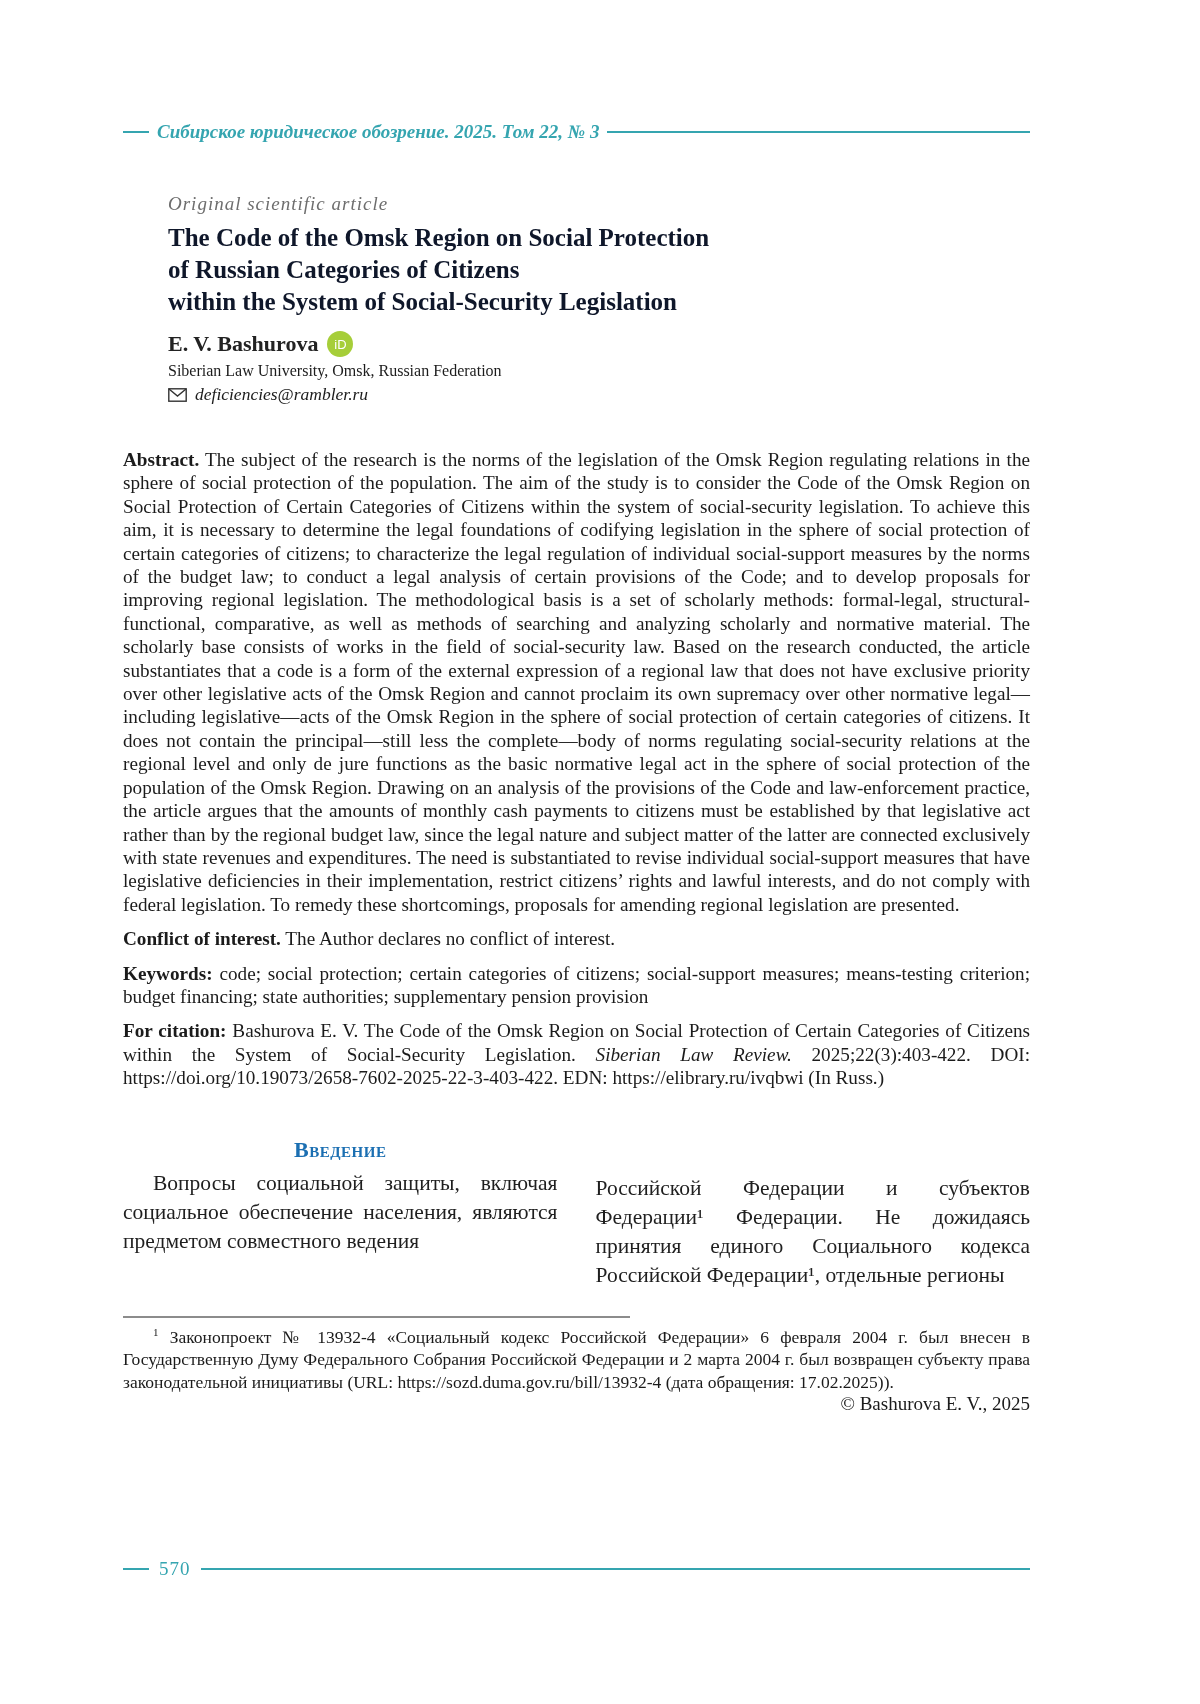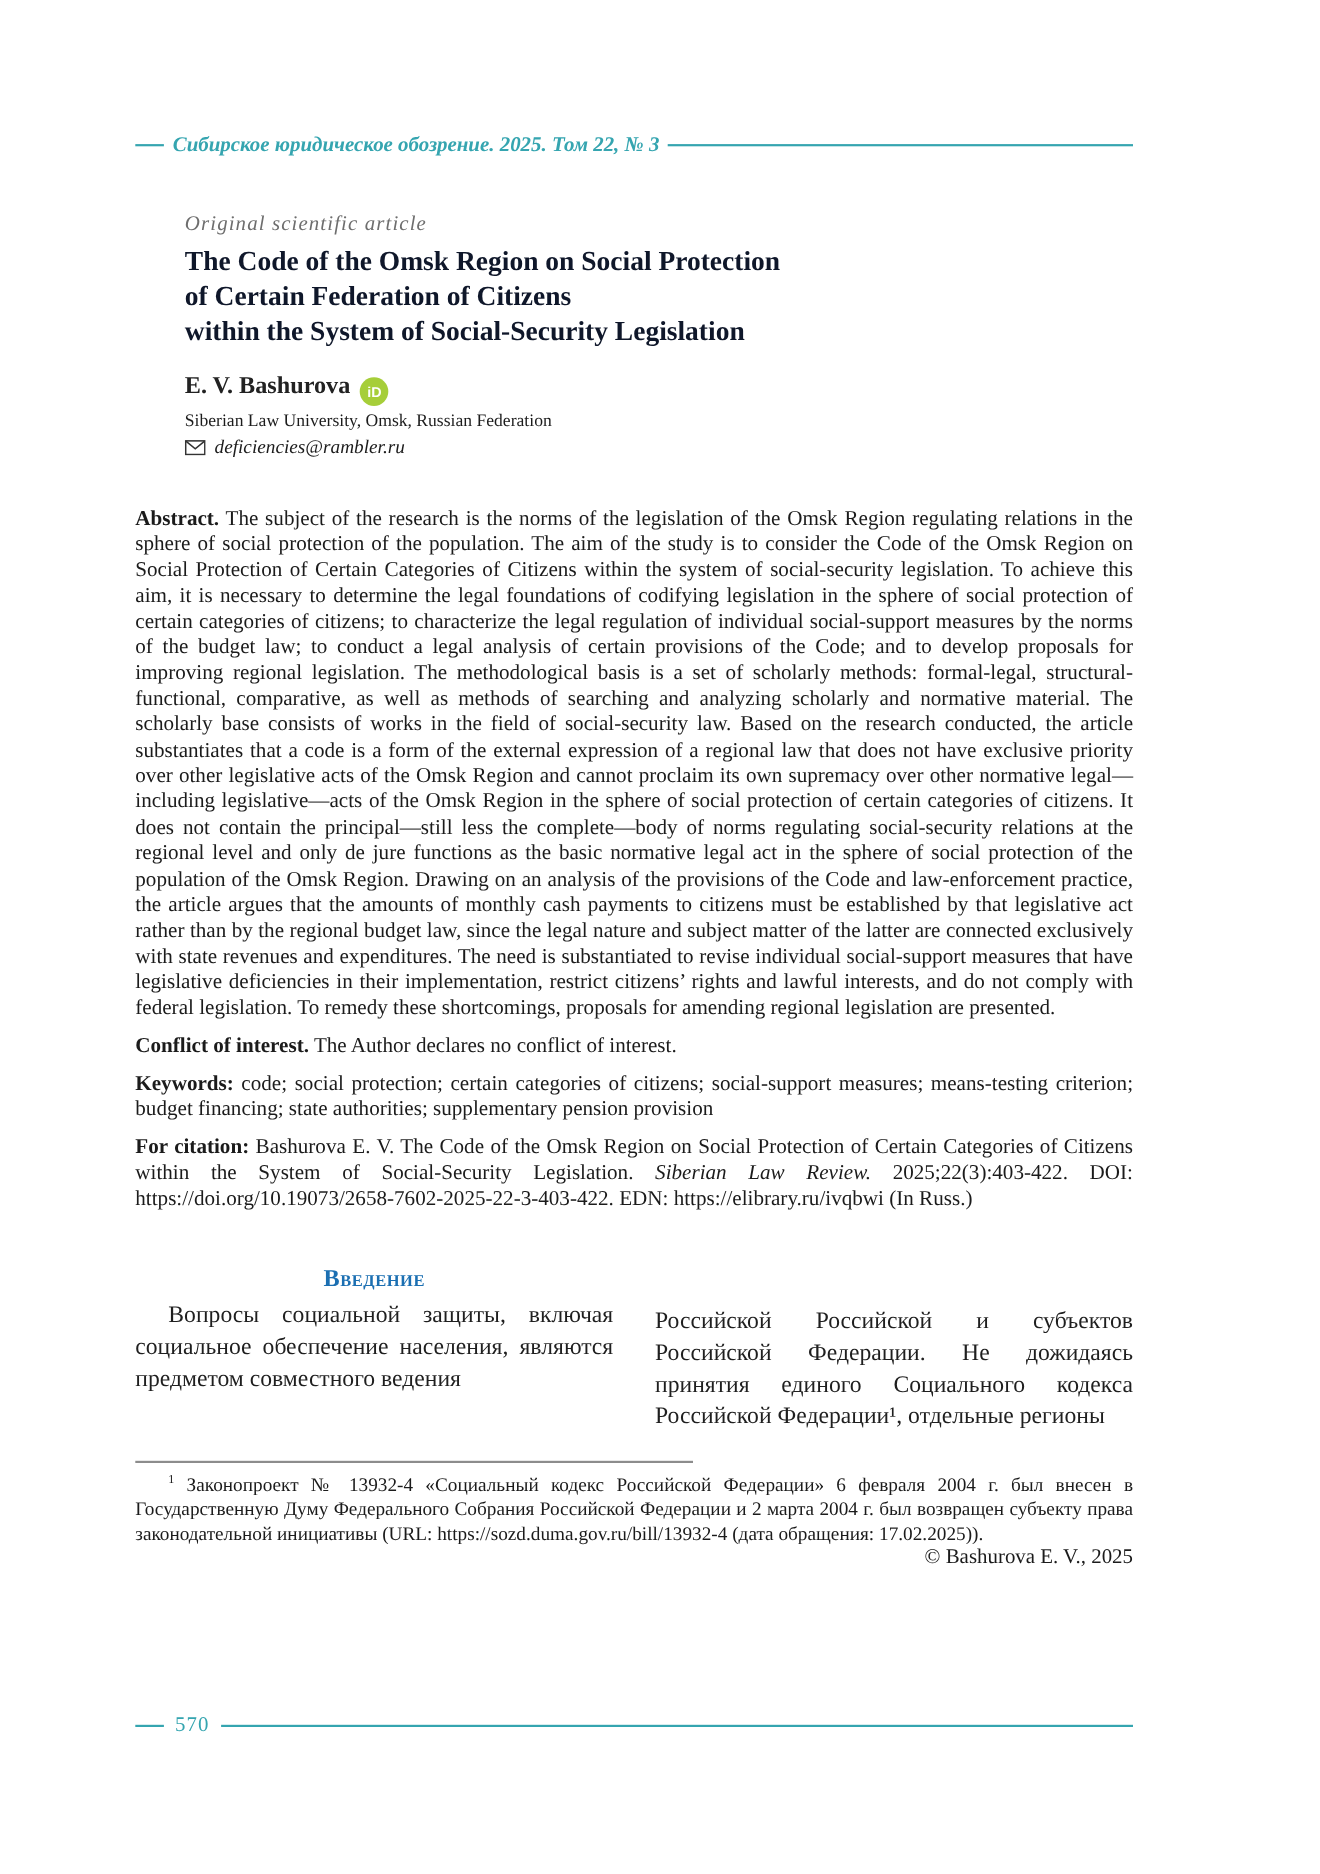--- a/index.html
+++ b/index.html
@@ -86,26 +86,25 @@
     color: #222;
   }
   .orcid-badge {
     width: 26px;
     height: 26px;
     border-radius: 50%;
     background: #a6ce39;
     color: #ffffff;
     font-family: "Liberation Sans", sans-serif;
     font-size: 13px;
-    font-weight: bold;
+    font-weight: normal;
     display: flex;
     align-items: center;
     justify-content: center;
     cursor: pointer;
-    margin-top: 12px;
   }
   .affiliation {
     margin-top: 5px;
     font-size: 16px;
   }
   .email-row {
     margin-top: 4px;
     display: flex;
     align-items: center;
     gap: 8px;
@@ -183,21 +182,21 @@
       <span class="hline short"></span>
       <span class="journal-title">Сибирское юридическое обозрение. 2025. Том 22, № 3</span>
       <span class="hline grow"></span>
     </div>
 
     <div class="title-block">
       <div class="article-type">Original scientific article</div>
 
       <div class="article-title">
         <div>The Code of the Omsk Region on Social Protection</div>
-        <div>of Certain Federation of Citizens</div>
+        <div>of Russian Categories of Citizens</div>
         <div>within the System of Social-Security Legislation</div>
       </div>
 
       <div class="author-row">
         <span class="author-name">E. V. Bashurova</span>
         <span class="orcid-badge">iD</span>
       </div>
 
       <div class="affiliation">Siberian Law University, Omsk, Russian Federation</div>
 
@@ -219,21 +218,21 @@
     <p class="meta-para keywords"><span class="meta-label">Keywords:</span><span> code; social protection; certain categories of citizens; social-support measures; means-testing criterion; budget financing; state authorities; supplementary pension provision</span></p>
 
     <p class="meta-para citation"><span class="meta-label">For citation:</span><span> Bashurova E. V. The Code of the Omsk Region on Social Protection of Certain Categories of Citizens within the System of Social-Security Legislation. </span><span class="italic">Siberian Law Review.</span><span> 2025;22(3):403-422. DOI: https://doi.org/10.19073/2658-7602-2025-22-3-403-422. EDN: https://elibrary.ru/ivqbwi (In Russ.)</span></p>
 
     <div class="intro">
       <div class="col left">
         <div class="section-heading">Введение</div>
         <p class="col-text indent">Вопросы социальной защиты, включая социальное обеспечение населения, являются предметом совместного ведения</p>
       </div>
       <div class="col right">
-        <p class="col-text">Российской Российской и субъектов Российской Федерации. Не дожидаясь принятия единого Социального кодекса Российской Федерации¹, отдельные регионы</p>
+        <p class="col-text">Российской Федерации и субъектов Федерации¹ Федерации. Не дожидаясь принятия единого Социального кодекса Российской Федерации¹, отдельные регионы</p>
       </div>
     </div>
 
     <div class="footnote-rule"></div>
     <p class="footnote"><sup>1</sup><span> Законопроект № 13932-4 «Социальный кодекс Российской Федерации» 6 февраля 2004 г. был внесен в Государственную Думу Федерального Собрания Российской Федерации и 2 марта 2004 г. был возвращен субъекту права законодательной инициативы (URL: https://sozd.duma.gov.ru/bill/13932-4 (дата обращения: 17.02.2025)).</span></p>
 
     <div class="copyright">©  Bashurova E. V., 2025</div>
   </div>
 
   <div class="running-foot">

